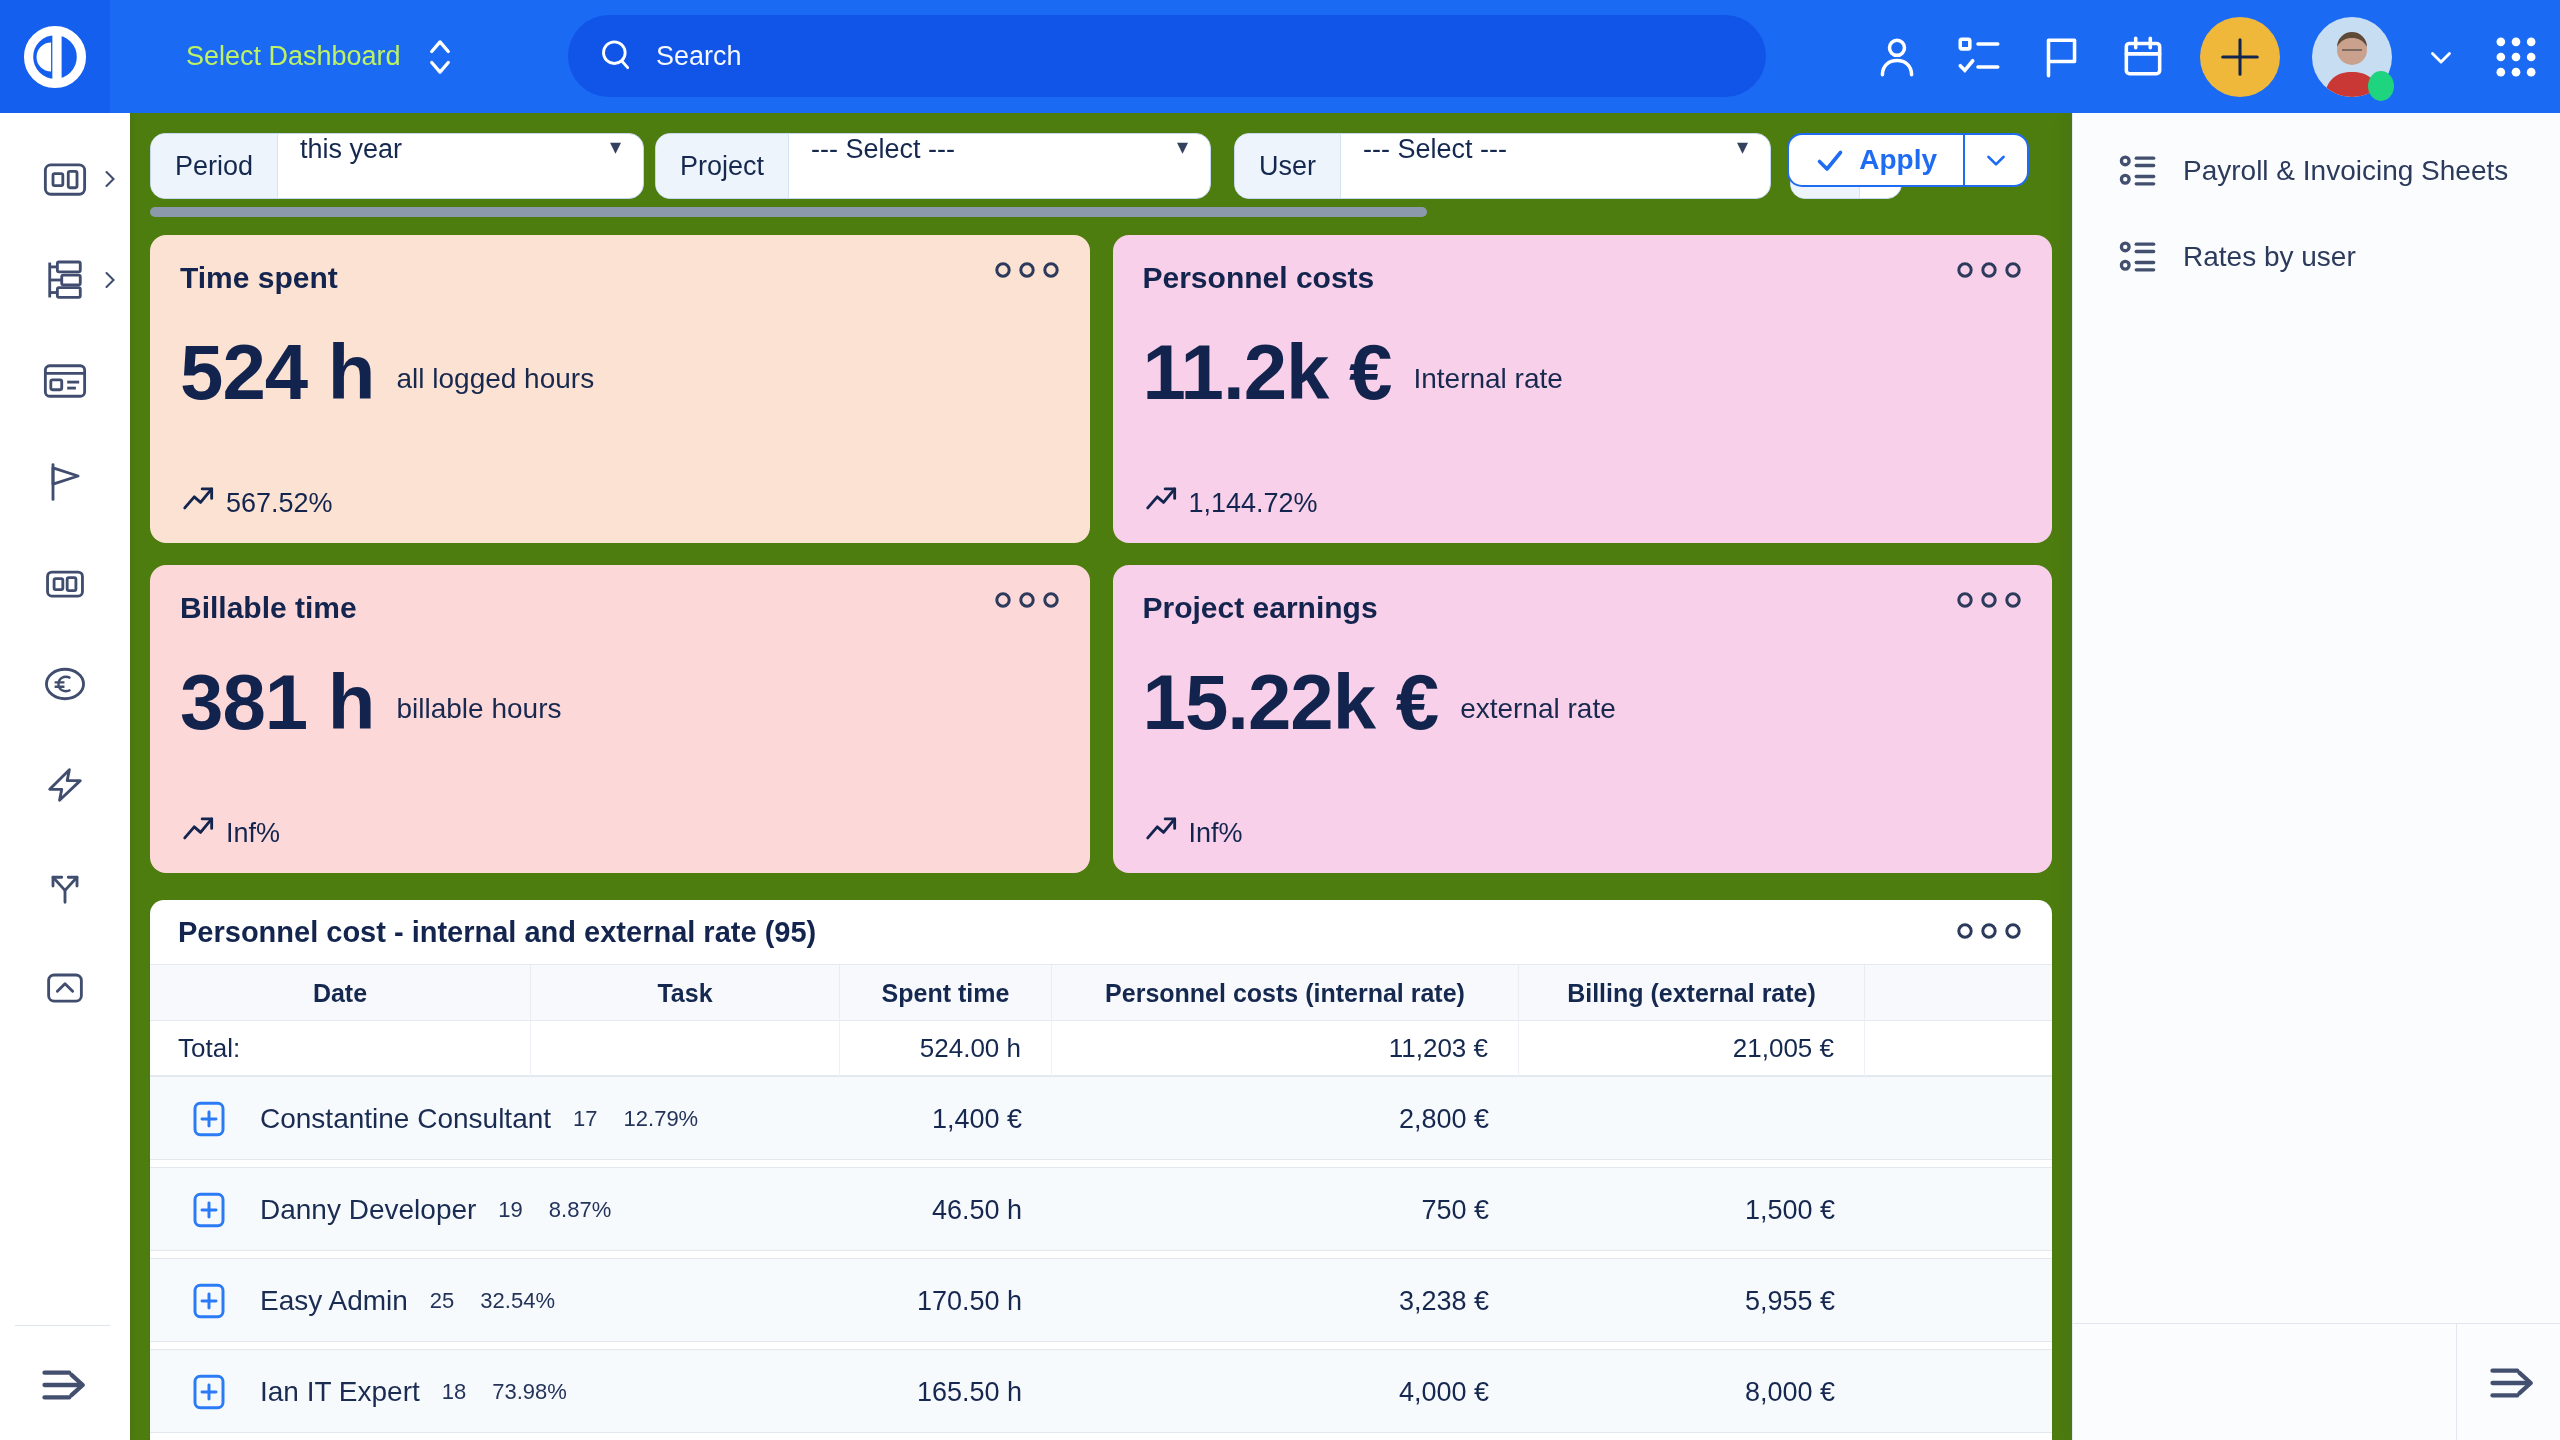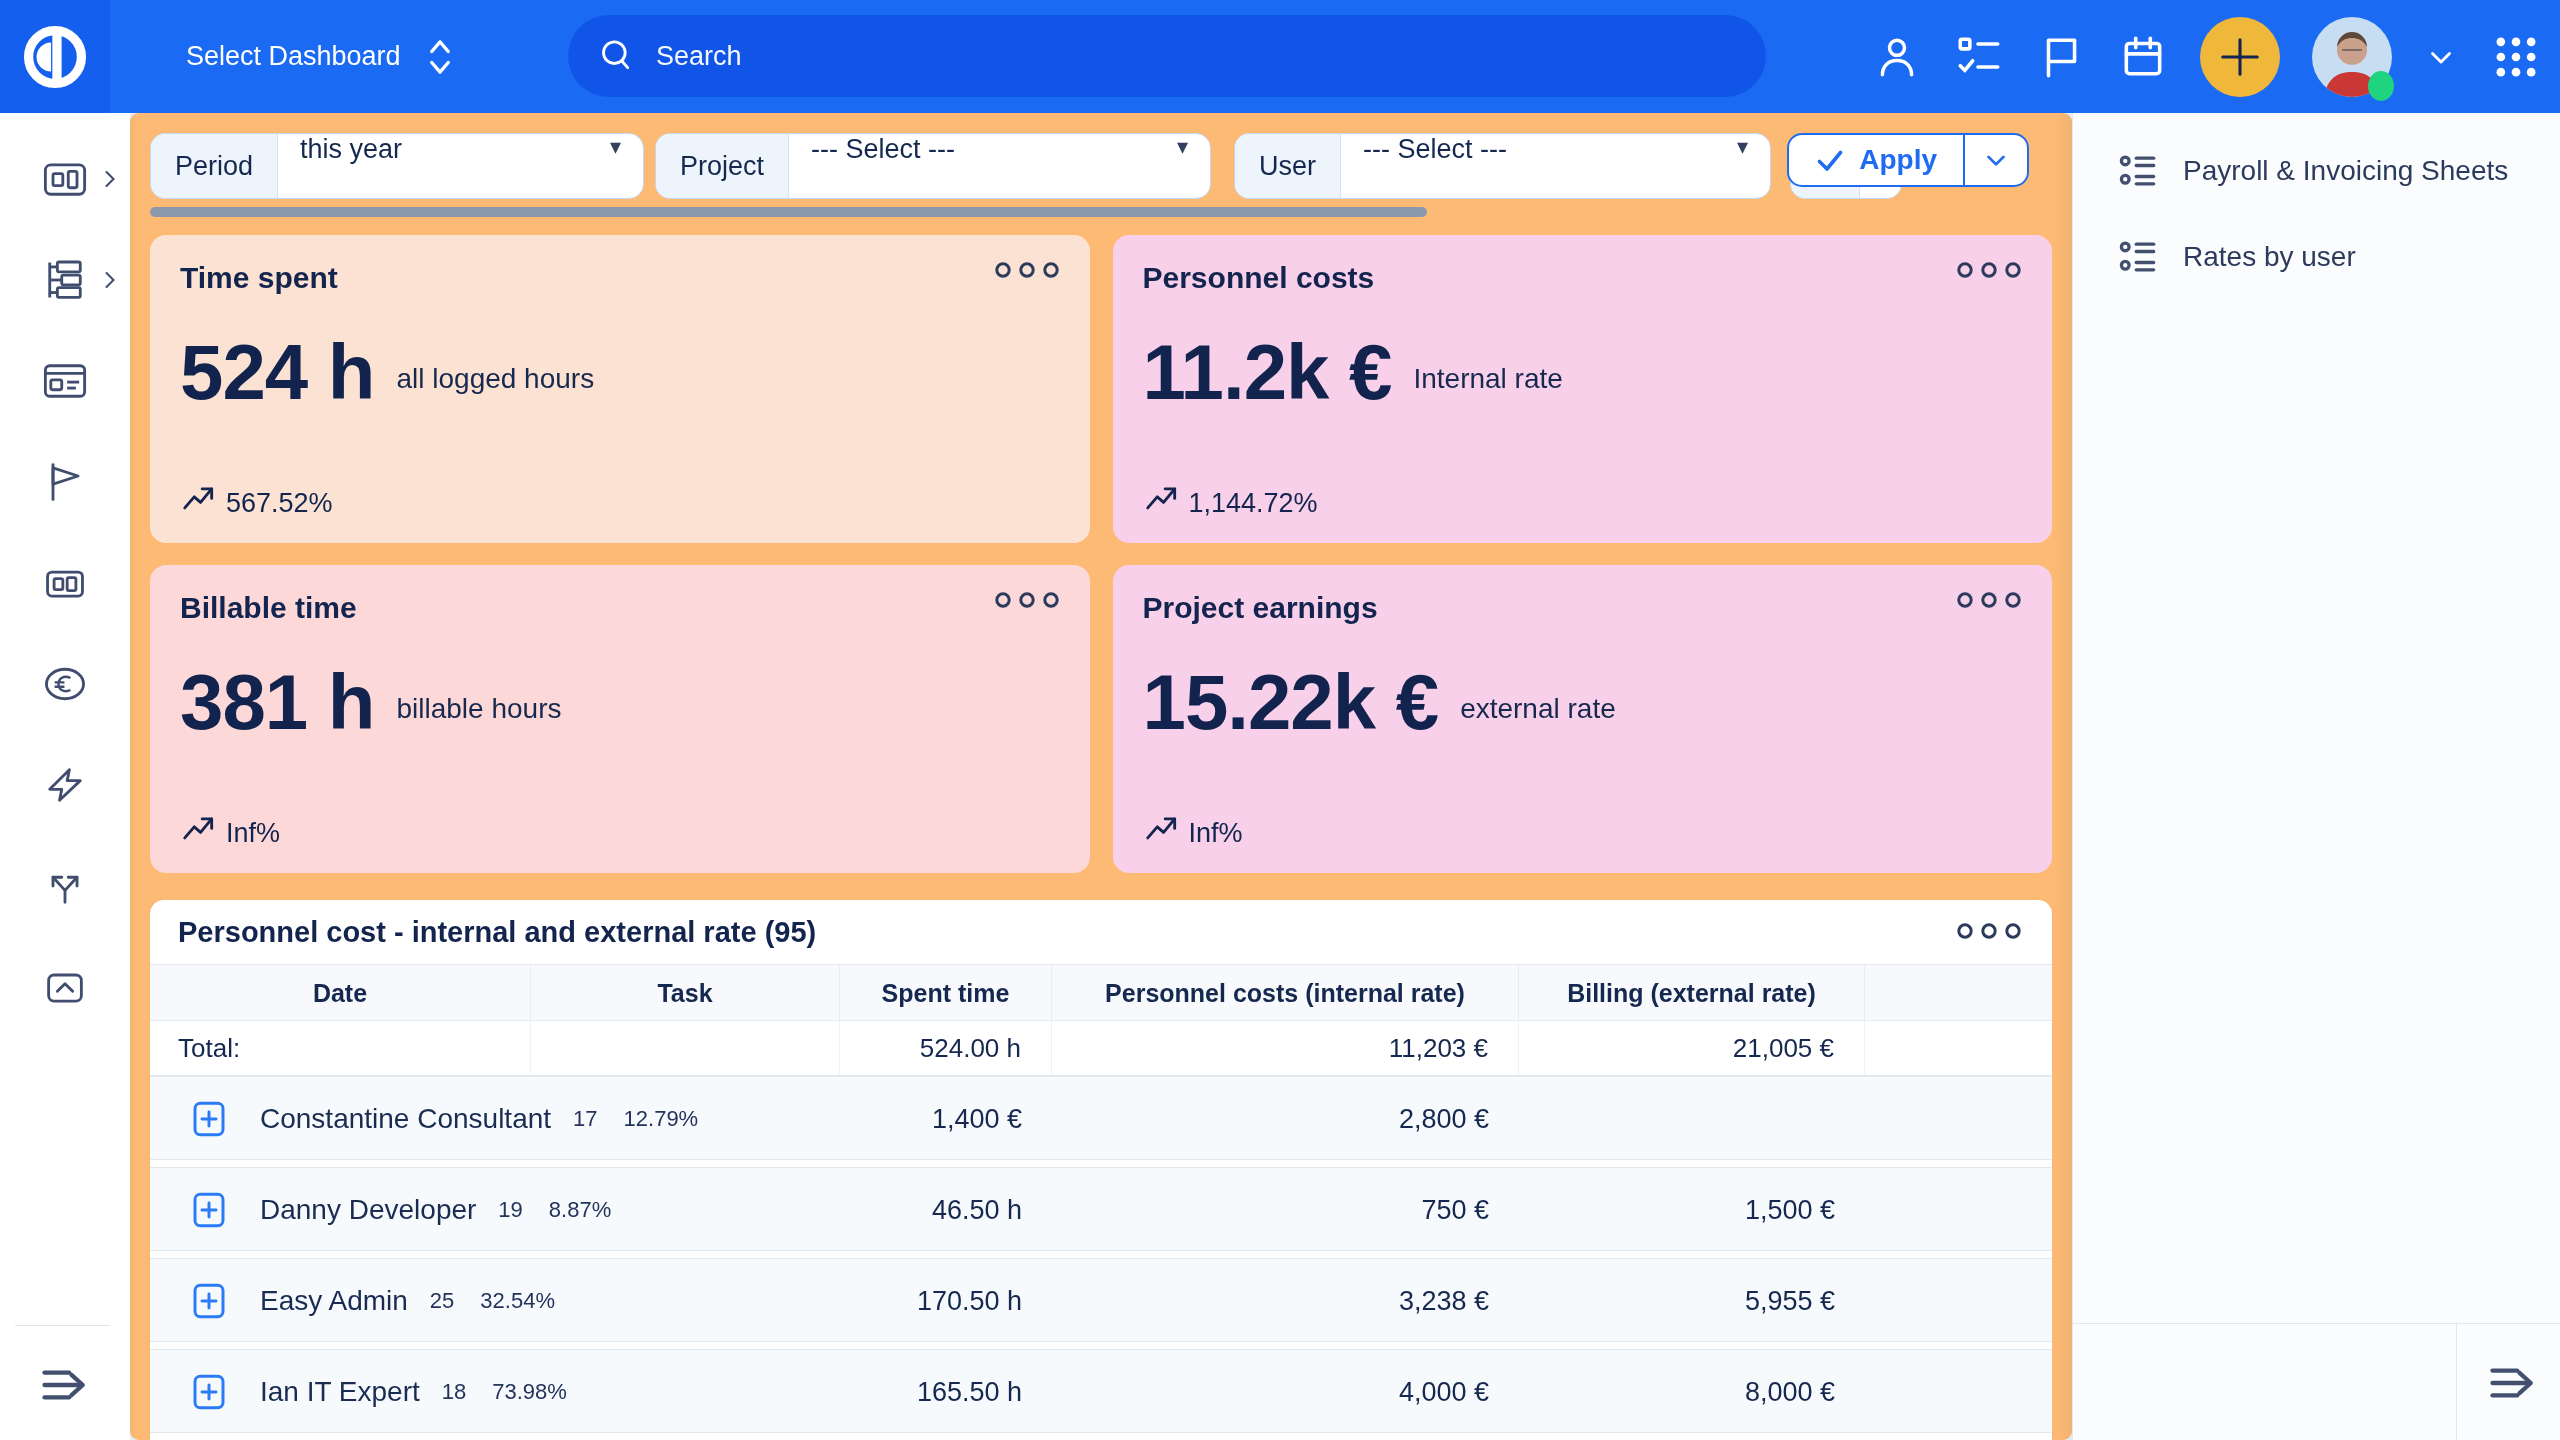--- a/index.html
+++ b/index.html
@@ -5,21 +5,21 @@
   html,body{margin:0;padding:0;background:#dfe4ec;}
   *{box-sizing:border-box;}
   .screen{position:relative;width:2560px;height:1440px;overflow:hidden;
     font-family:"Liberation Sans",sans-serif;background:#edf1f7;color:#16284f;}
 
   
   .topbar{position:absolute;left:0;top:0;width:2560px;height:113px;background:#1b6af3;
     display:flex;align-items:center;z-index:30;}
   .logo-tile{width:110px;height:113px;background:#155fee;display:flex;align-items:center;justify-content:center;cursor:pointer;}
   .dash-select{margin-left:70px;display:flex;align-items:center;gap:22px;background:none;border:none;
-    color:#ffffff;font-size:27px;font-weight:500;font-family:inherit;cursor:pointer;}
+    color:#bef264;font-size:27px;font-weight:500;font-family:inherit;cursor:pointer;}
   .search{position:absolute;left:568px;top:15px;width:1198px;height:82px;border-radius:41px;
     background:#1155e8;display:flex;align-items:center;padding:0 28px;gap:18px;}
   .search input{flex:1;background:transparent;border:none;outline:none;color:#fff;font-size:27px;font-family:inherit;}
   .search input::placeholder{color:#ffffff;opacity:.96;}
   .top-icons{position:absolute;right:18px;top:0;height:113px;display:flex;align-items:center;gap:32px;}
   .tbtn{background:none;border:none;padding:0;display:flex;align-items:center;justify-content:center;cursor:pointer;}
   .plus-btn{width:80px;height:80px;border-radius:50%;background:#f0b83a;border:none;display:flex;
     align-items:center;justify-content:center;cursor:pointer;}
   .avatar-wrap{position:relative;width:80px;height:80px;cursor:pointer;}
   .status-dot{position:absolute;right:-2px;bottom:-4px;width:26px;height:30px;border-radius:50%;background:#1fd47f;}
@@ -29,21 +29,21 @@
     box-shadow:2px 0 6px rgba(25,45,90,.05);}
   .side-items{display:flex;flex-direction:column;align-items:center;padding-top:42px;gap:53px;}
   .sbtn{position:relative;width:48px;height:48px;background:none;border:none;padding:0;cursor:pointer;
     display:flex;align-items:center;justify-content:center;color:#414d6e;}
   .sbtn .sub-chev{position:absolute;left:62px;top:14px;}
   .side-footer{position:absolute;left:0;bottom:0;width:130px;height:115px;}
   .side-footer .rule{position:absolute;top:0;left:15px;width:95px;height:1px;background:#dfe5ee;}
   .collapse-btn{position:absolute;left:30px;top:32px;width:62px;height:54px;background:none;border:none;cursor:pointer;color:#434f6e;}
 
   
-  .main{position:absolute;left:130px;top:113px;right:488px;bottom:0;background:#fdba74;overflow:hidden;border-radius:9px;}
+  .main{position:absolute;left:130px;top:113px;right:488px;bottom:0;background:#4d7c0f;overflow:hidden;}
   .content{padding:20px;}
 
   
   .filters{position:relative;height:66px;}
   .fselect{position:absolute;top:0;height:66px;display:flex;align-items:stretch;background:#fff;
     border:1px solid #c5d6f0;border-radius:15px;overflow:hidden;cursor:pointer;}
   .fselect .flabel{background:#eef4fb;border-right:1px solid #d7e2f2;display:flex;align-items:center;
     padding:0 24px;font-size:27px;color:#15284f;}
   .fselect .fvalue{display:flex;align-items:flex-start;gap:14px;padding:0 22px;font-size:27px;color:#15284f;flex:1;}
   .fselect .caret{margin-left:auto;font-size:22px;color:#33415e;}

